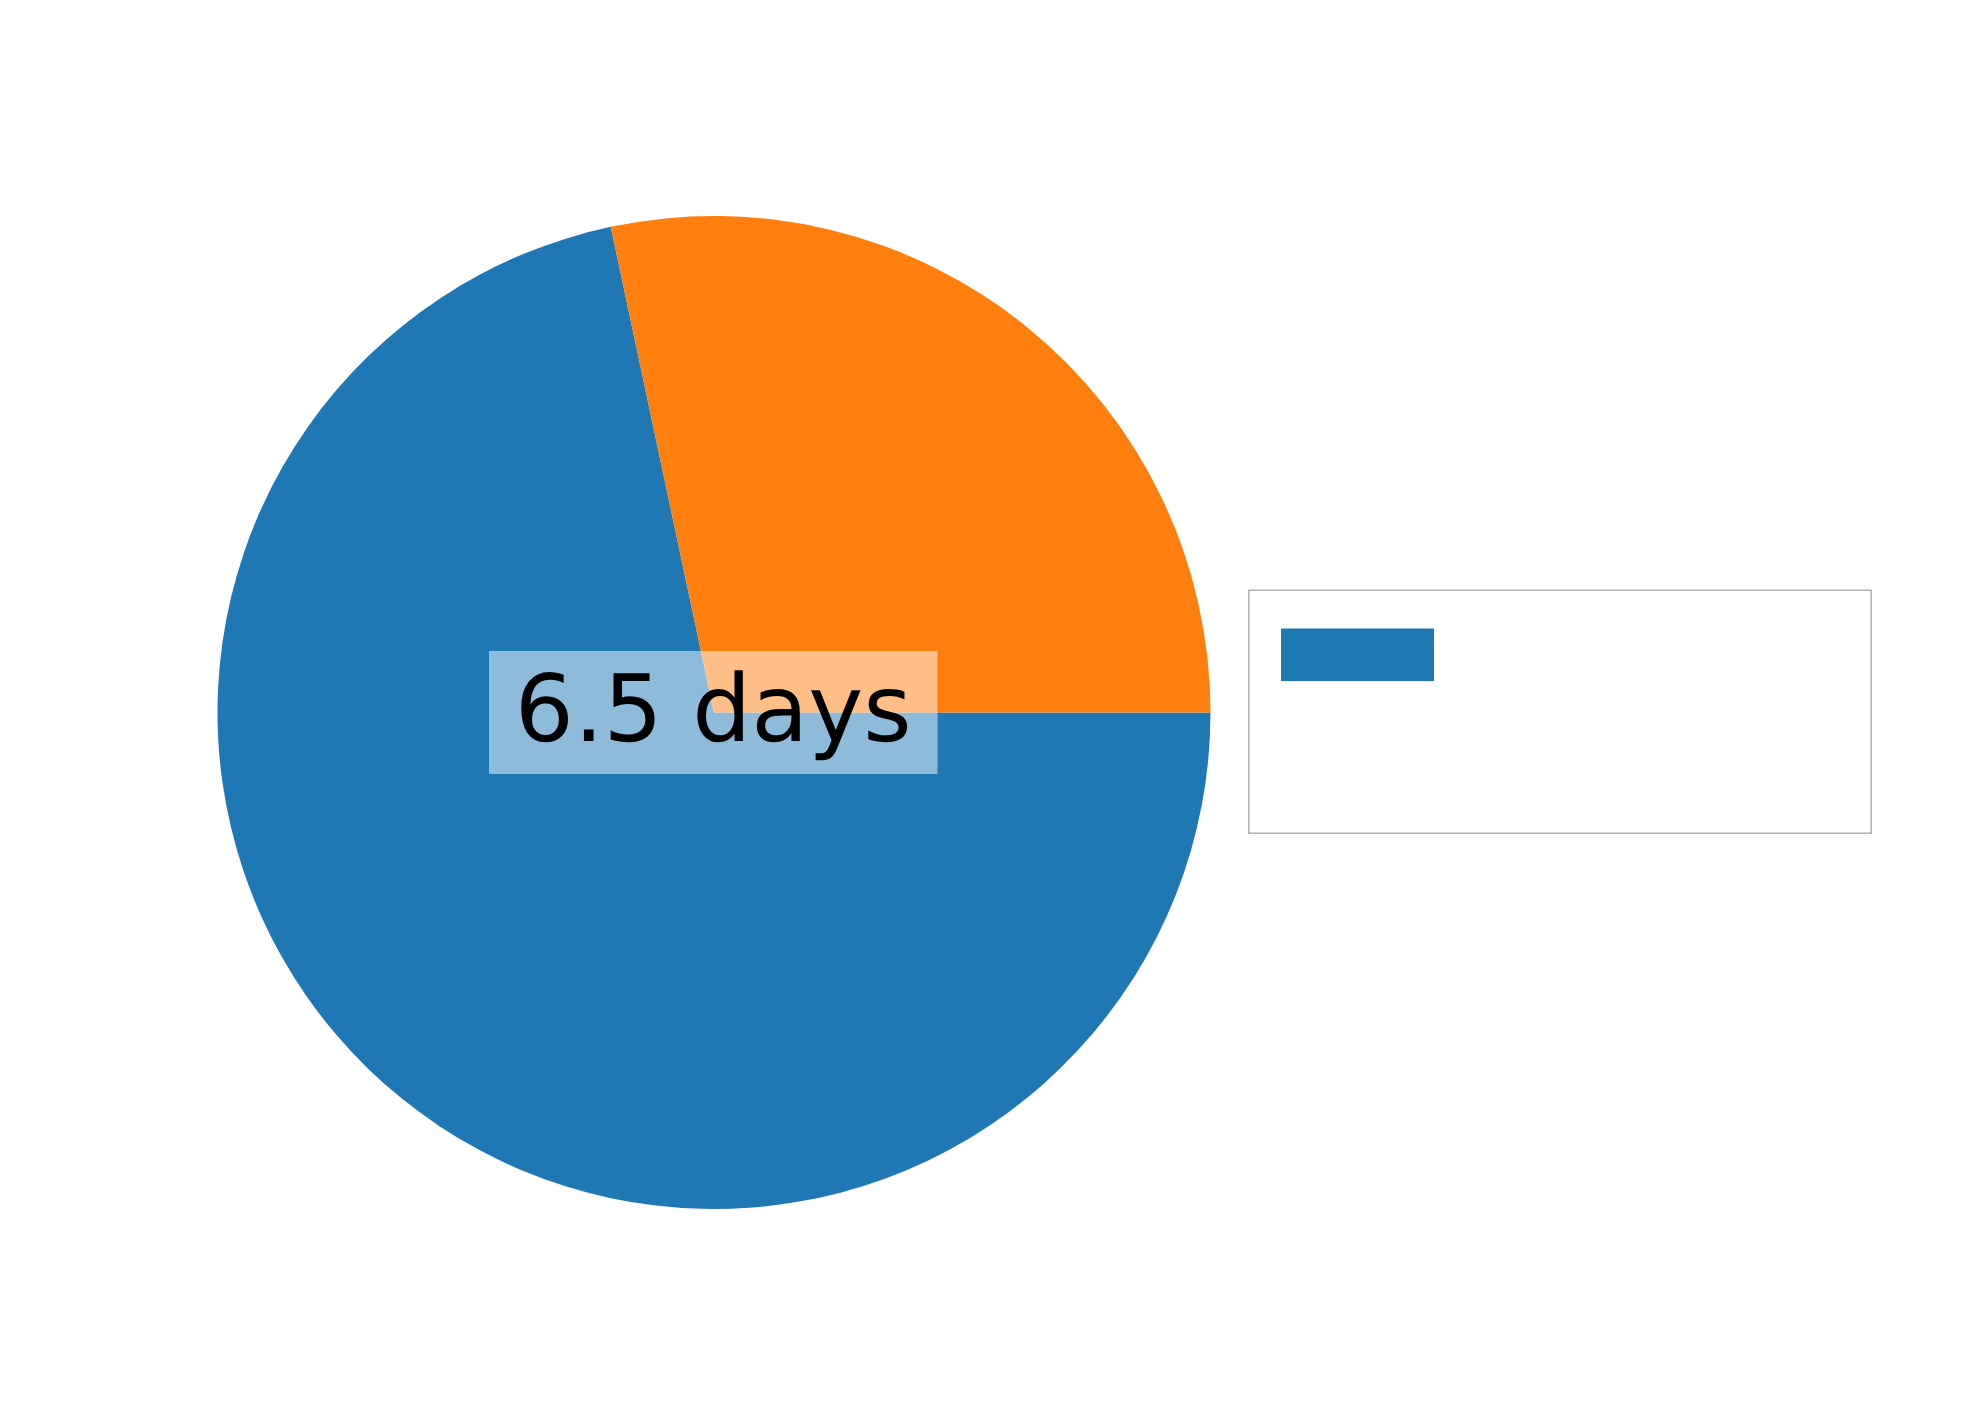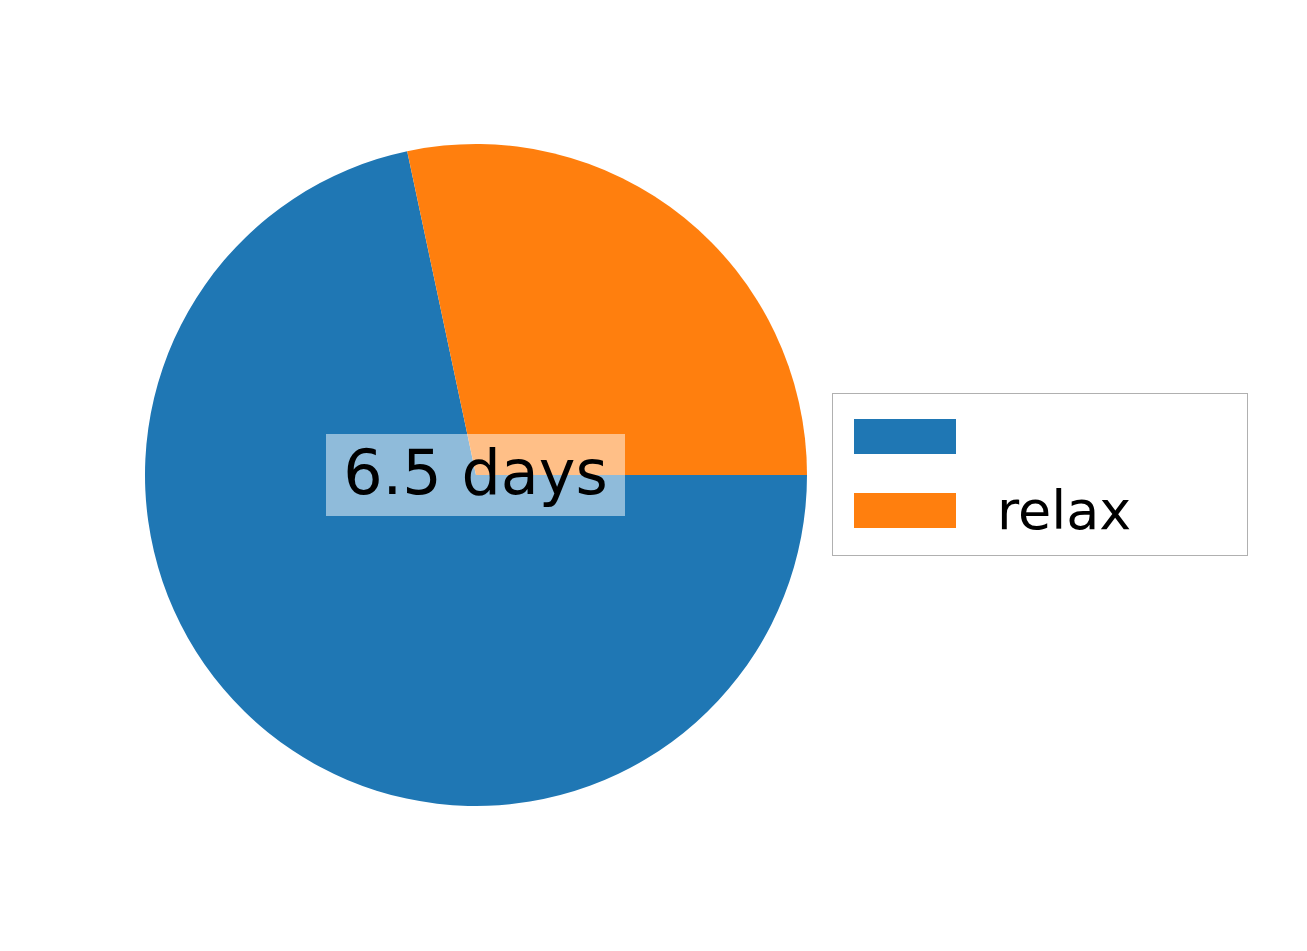--- a/index.html
+++ b/index.html
@@ -101,19 +101,15 @@
   </svg>
 
   <div id="pie-label-wrap" style="background: rgba(255, 255, 255, 0.5);">
     <span id="pie-label-text" style="color: rgb(0, 0, 0);">6.5 days</span>
   </div>
 
   <div id="legend" style="border-color: rgb(176, 176, 176); background: rgb(255, 255, 255);">
     <div class="legend-entry entry-0">
       <span class="legend-swatch" style="background: rgb(31, 119, 180);"></span>
     </div>
-    <div class="legend-entry entry-1">
-      <span class="legend-swatch" style="background: rgb(255, 127, 14);"></span>
-      <span class="legend-label">relax</span>
-    </div>
   </div>
 
 </div>
 
 </body></html>

